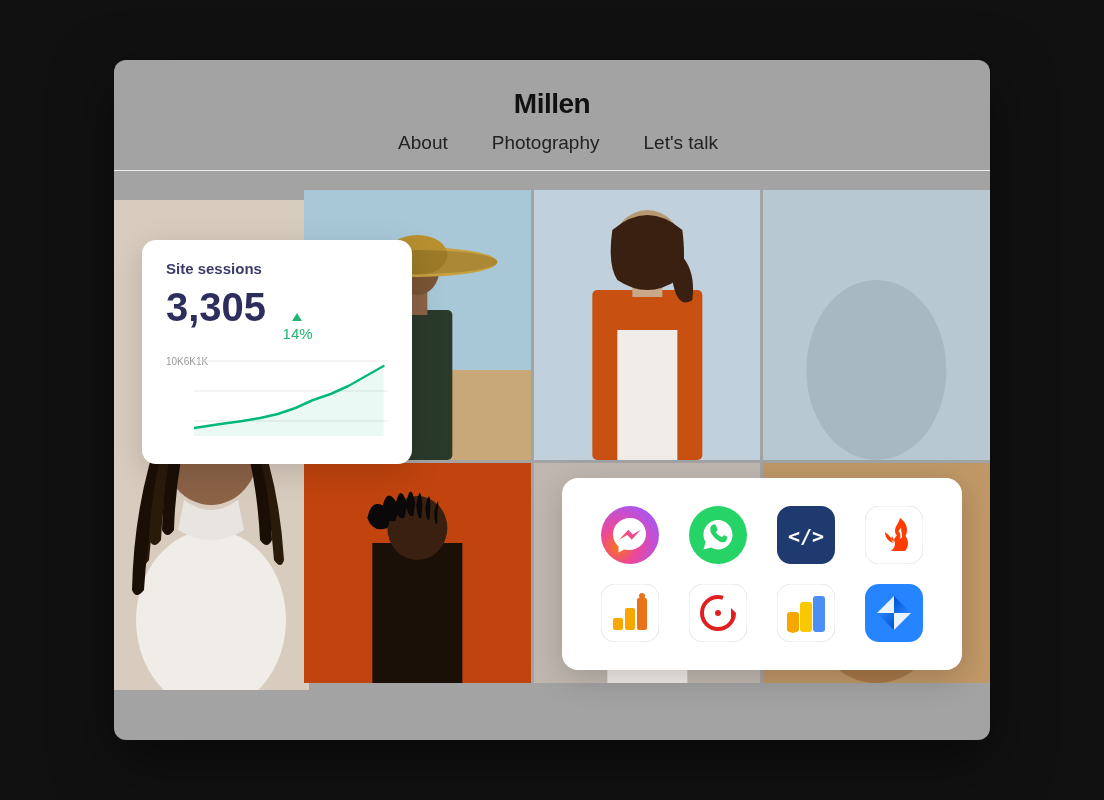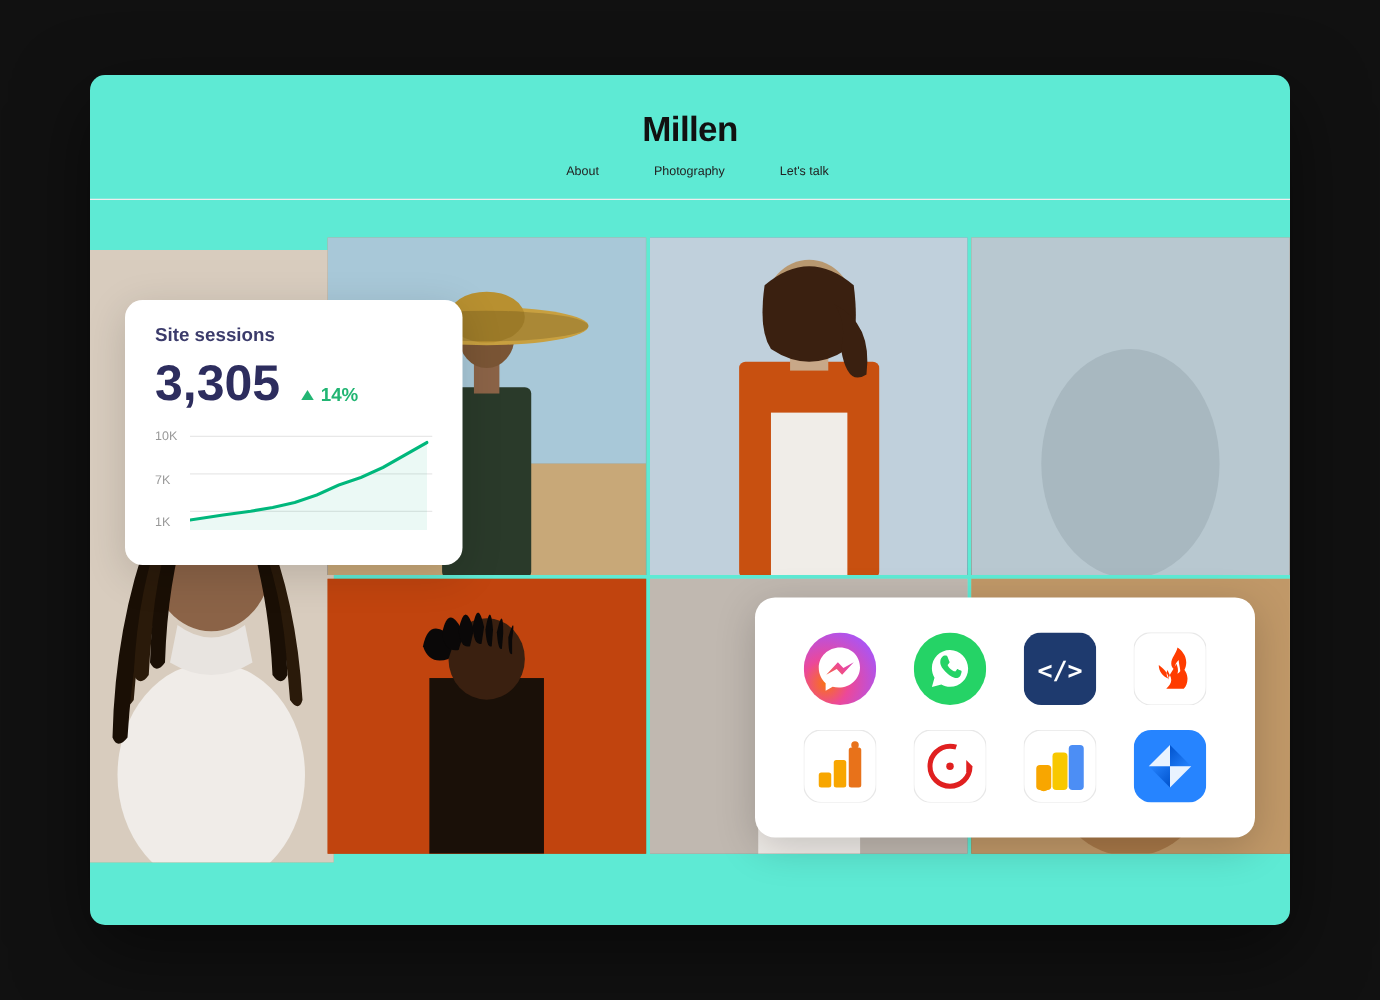--- a/index.html
+++ b/index.html
@@ -8,23 +8,23 @@
       height: 800px;
       background: #111;
       display: flex;
       align-items: center;
       justify-content: center;
       font-family: -apple-system, BlinkMacSystemFont, 'Segoe UI', sans-serif;
       overflow: hidden;
     }
 
     .browser-window {
-      width: 960px;
+      width: 876px;
       height: 680px;
-      background: #5eead4;
+      background: #a3a3a3;
       border-radius: 12px;
       box-shadow: 0 20px 60px rgba(0,0,0,0.5);
       overflow: hidden;
       position: relative;
     }
 
     .site-header {
       text-align: center;
       padding: 28px 0 16px;
       border-bottom: 1px solid #eee;
@@ -38,21 +38,21 @@
     }
 
     .site-nav {
       display: flex;
       justify-content: center;
       gap: 32px;
       margin-top: 12px;
     }
 
     .site-nav a {
-      font-size: 10px;
+      font-size: 19px;
       color: #222;
       text-decoration: none;
       margin-left: 12px;
     }
 
     
     .left-photo {
       position: absolute;
       left: 0;
       top: 140px;
@@ -89,22 +89,23 @@
       color: #2d2d5e;
       display: inline-block;
     }
 
     .sessions-change {
       display: inline-flex;
       align-items: center;
       gap: 4px;
       margin-left: 12px;
       font-size: 15px;
-      font-weight: 700;
+      font-weight: 400;
       color: #22b573;
+      flex-direction: column;
     }
 
     .arrow-up {
       display: inline-block;
       width: 0;
       height: 0;
       border-left: 5px solid transparent;
       border-right: 5px solid transparent;
       border-bottom: 8px solid #22b573;
       margin-right: 2px;
@@ -115,21 +116,21 @@
       height: 80px;
       position: relative;
     }
 
     .chart-labels {
       position: absolute;
       left: 0;
       top: 0;
       height: 100%;
       display: flex;
-      flex-direction: column;
+      flex-direction: row;
       justify-content: space-between;
       padding: 0 4px 0 0;
     }
 
     .chart-label {
       font-size: 10px;
       color: #999;
     }
 
     .chart-svg {
@@ -307,21 +308,21 @@
     <div>
       <span class="sessions-number">3,305</span>
       <span class="sessions-change">
         <span class="arrow-up"></span>
         <span>14%</span>
       </span>
     </div>
     <div class="chart-area">
       <div class="chart-labels">
         <span class="chart-label">10K</span>
-        <span class="chart-label">7K</span>
+        <span class="chart-label">6K</span>
         <span class="chart-label">1K</span>
       </div>
       <svg class="chart-svg" viewBox="0 0 220 80" preserveAspectRatio="none" xmlns="http://www.w3.org/2000/svg">
 
         <line x1="0" y1="5" x2="220" y2="5" stroke="#e8e8e8" stroke-width="1"></line>
         <line x1="0" y1="35" x2="220" y2="35" stroke="#e8e8e8" stroke-width="1"></line>
         <line x1="0" y1="65" x2="220" y2="65" stroke="#e8e8e8" stroke-width="1"></line>
 
         <polyline points="0,72 30,68 55,65 75,62 95,58 115,52 135,44 155,38 175,30 195,20 215,10" fill="none" stroke="#00b87c" stroke-width="2.5" stroke-linecap="round" stroke-linejoin="round"></polyline>
 

